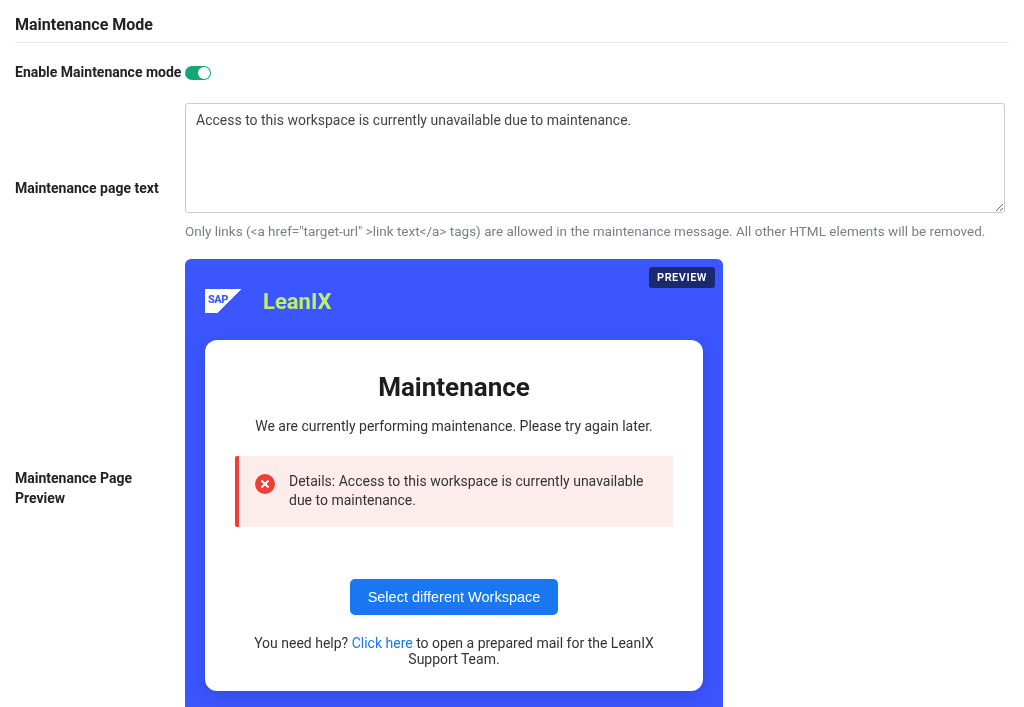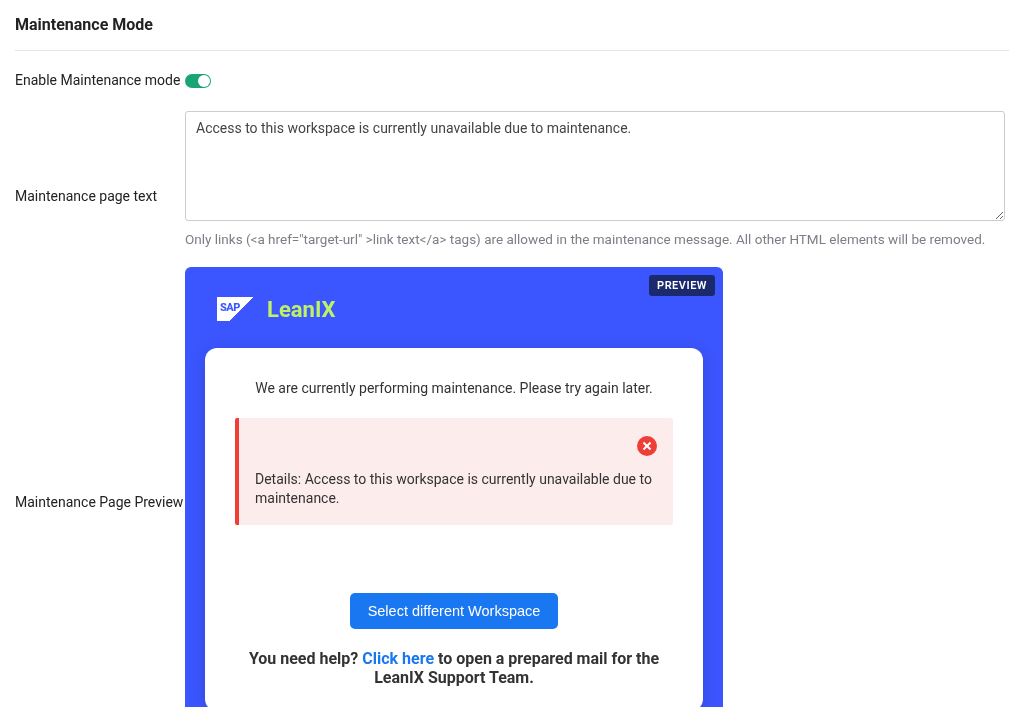--- a/index.html
+++ b/index.html
@@ -7,34 +7,34 @@
     font-family: -apple-system, BlinkMacSystemFont, "Segoe UI", Roboto, Arial, sans-serif;
     background: #fff;
     color: #333;
     padding: 15px;
     font-size: 14px;
   }
   .section-title {
     font-size: 16px;
     font-weight: 700;
     color: #222;
-    padding-bottom: 16px;
+    padding-bottom: 8px;
     border-bottom: 1px solid #e5e5e5;
     margin-bottom: 20px;
   }
   .form-row {
     display: flex;
     margin-bottom: 20px;
     align-items: flex-start;
   }
   .form-row.center { align-items: center; }
   .form-label {
     width: 170px;
     flex-shrink: 0;
-    font-weight: 400;
+    font-weight: 700;
     font-size: 14px;
     color: #222;
     line-height: 1.4;
   }
   .form-control-area {
     flex: 1;
     min-width: 0;
     display: flex;
     flex-direction: column;
     align-items: flex-start;
@@ -91,22 +91,22 @@
     background: #1a2a6c;
     color: #fff;
     font-size: 11px;
     font-weight: 600;
     letter-spacing: .5px;
     padding: 4px 8px;
     border-radius: 3px;
   }
   .logo-row {
     display: flex;
-    gap: 0;
-    margin: 10px 0 26px 12px;
+    gap: 8px;
+    margin: 10px 0 26px 0;
     color: #fff;
   }
   .sap-mark {
     width: 50px; height: 24px;
     background: linear-gradient(135deg, #fff 49.9%, transparent 50%);
     position: relative;
   }
   .sap-mark span {
     position: absolute; left: 3px; top: 4px;
     color: #3b56ff; font-weight: 800; font-size: 11px; letter-spacing: -.5px;
@@ -125,29 +125,28 @@
     color: #1d1d1f;
     margin-bottom: 16px;
   }
   .card .subtitle {
     font-size: 14px;
     color: #333;
     margin-bottom: 22px;
   }
   .alert {
     display: flex;
-    align-items: flex-end;
+    align-items: flex-start;
     text-align: left;
     background: #fdecec;
     border-left: 4px solid #ef3e36;
     border-radius: 2px;
     padding: 16px 16px;
     gap: 14px;
-    margin-bottom: 28px;
-    flex-direction: column;
+    margin-bottom: 12px;
   }
   .alert-icon {
     width: 20px; height: 20px;
     border-radius: 50%;
     background: #ef3e36;
     flex-shrink: 0;
     position: relative;
     margin-top: 2px;
   }
   .alert-icon::before, .alert-icon::after {
@@ -161,21 +160,21 @@
     background: #1977f2;
     color: #fff;
     border: none;
     border-radius: 5px;
     padding: 10px 18px;
     font-size: 14.5px;
     cursor: pointer;
     margin-bottom: 20px;
     margin-top: 40px;
   }
-  .help-line { font-size: 16px; color: #333; font-weight: bold; }
+  .help-line { font-size: 14px; color: #333; }
   .help-line a { color: #1977f2; text-decoration: none; }
 </style>
 </head>
 <body>
 
 <div class="section-title">Maintenance Mode</div>
 
 <div class="form-row center">
   <div class="form-label">Enable Maintenance mode</div>
   <div class="form-control-area">
@@ -198,20 +197,21 @@
       <div class="preview-badge">PREVIEW</div>
 
       <div class="logo-row">
         <div class="sap-mark">
             <span>SAP</span>
           </div>
         <div class="leanix-text">LeanIX</div>
       </div>
 
       <div class="card">
+        <h2>Maintenance</h2>
         <div class="subtitle">We are currently performing maintenance. Please try again later.</div>
 
         <div class="alert">
           <div class="alert-icon"></div>
           <div class="alert-text"><span>Details: </span><span>Access to this workspace is currently unavailable due to maintenance.</span></div>
         </div>
 
         <button class="primary-btn">Select different Workspace</button>
 
         <div class="help-line">

